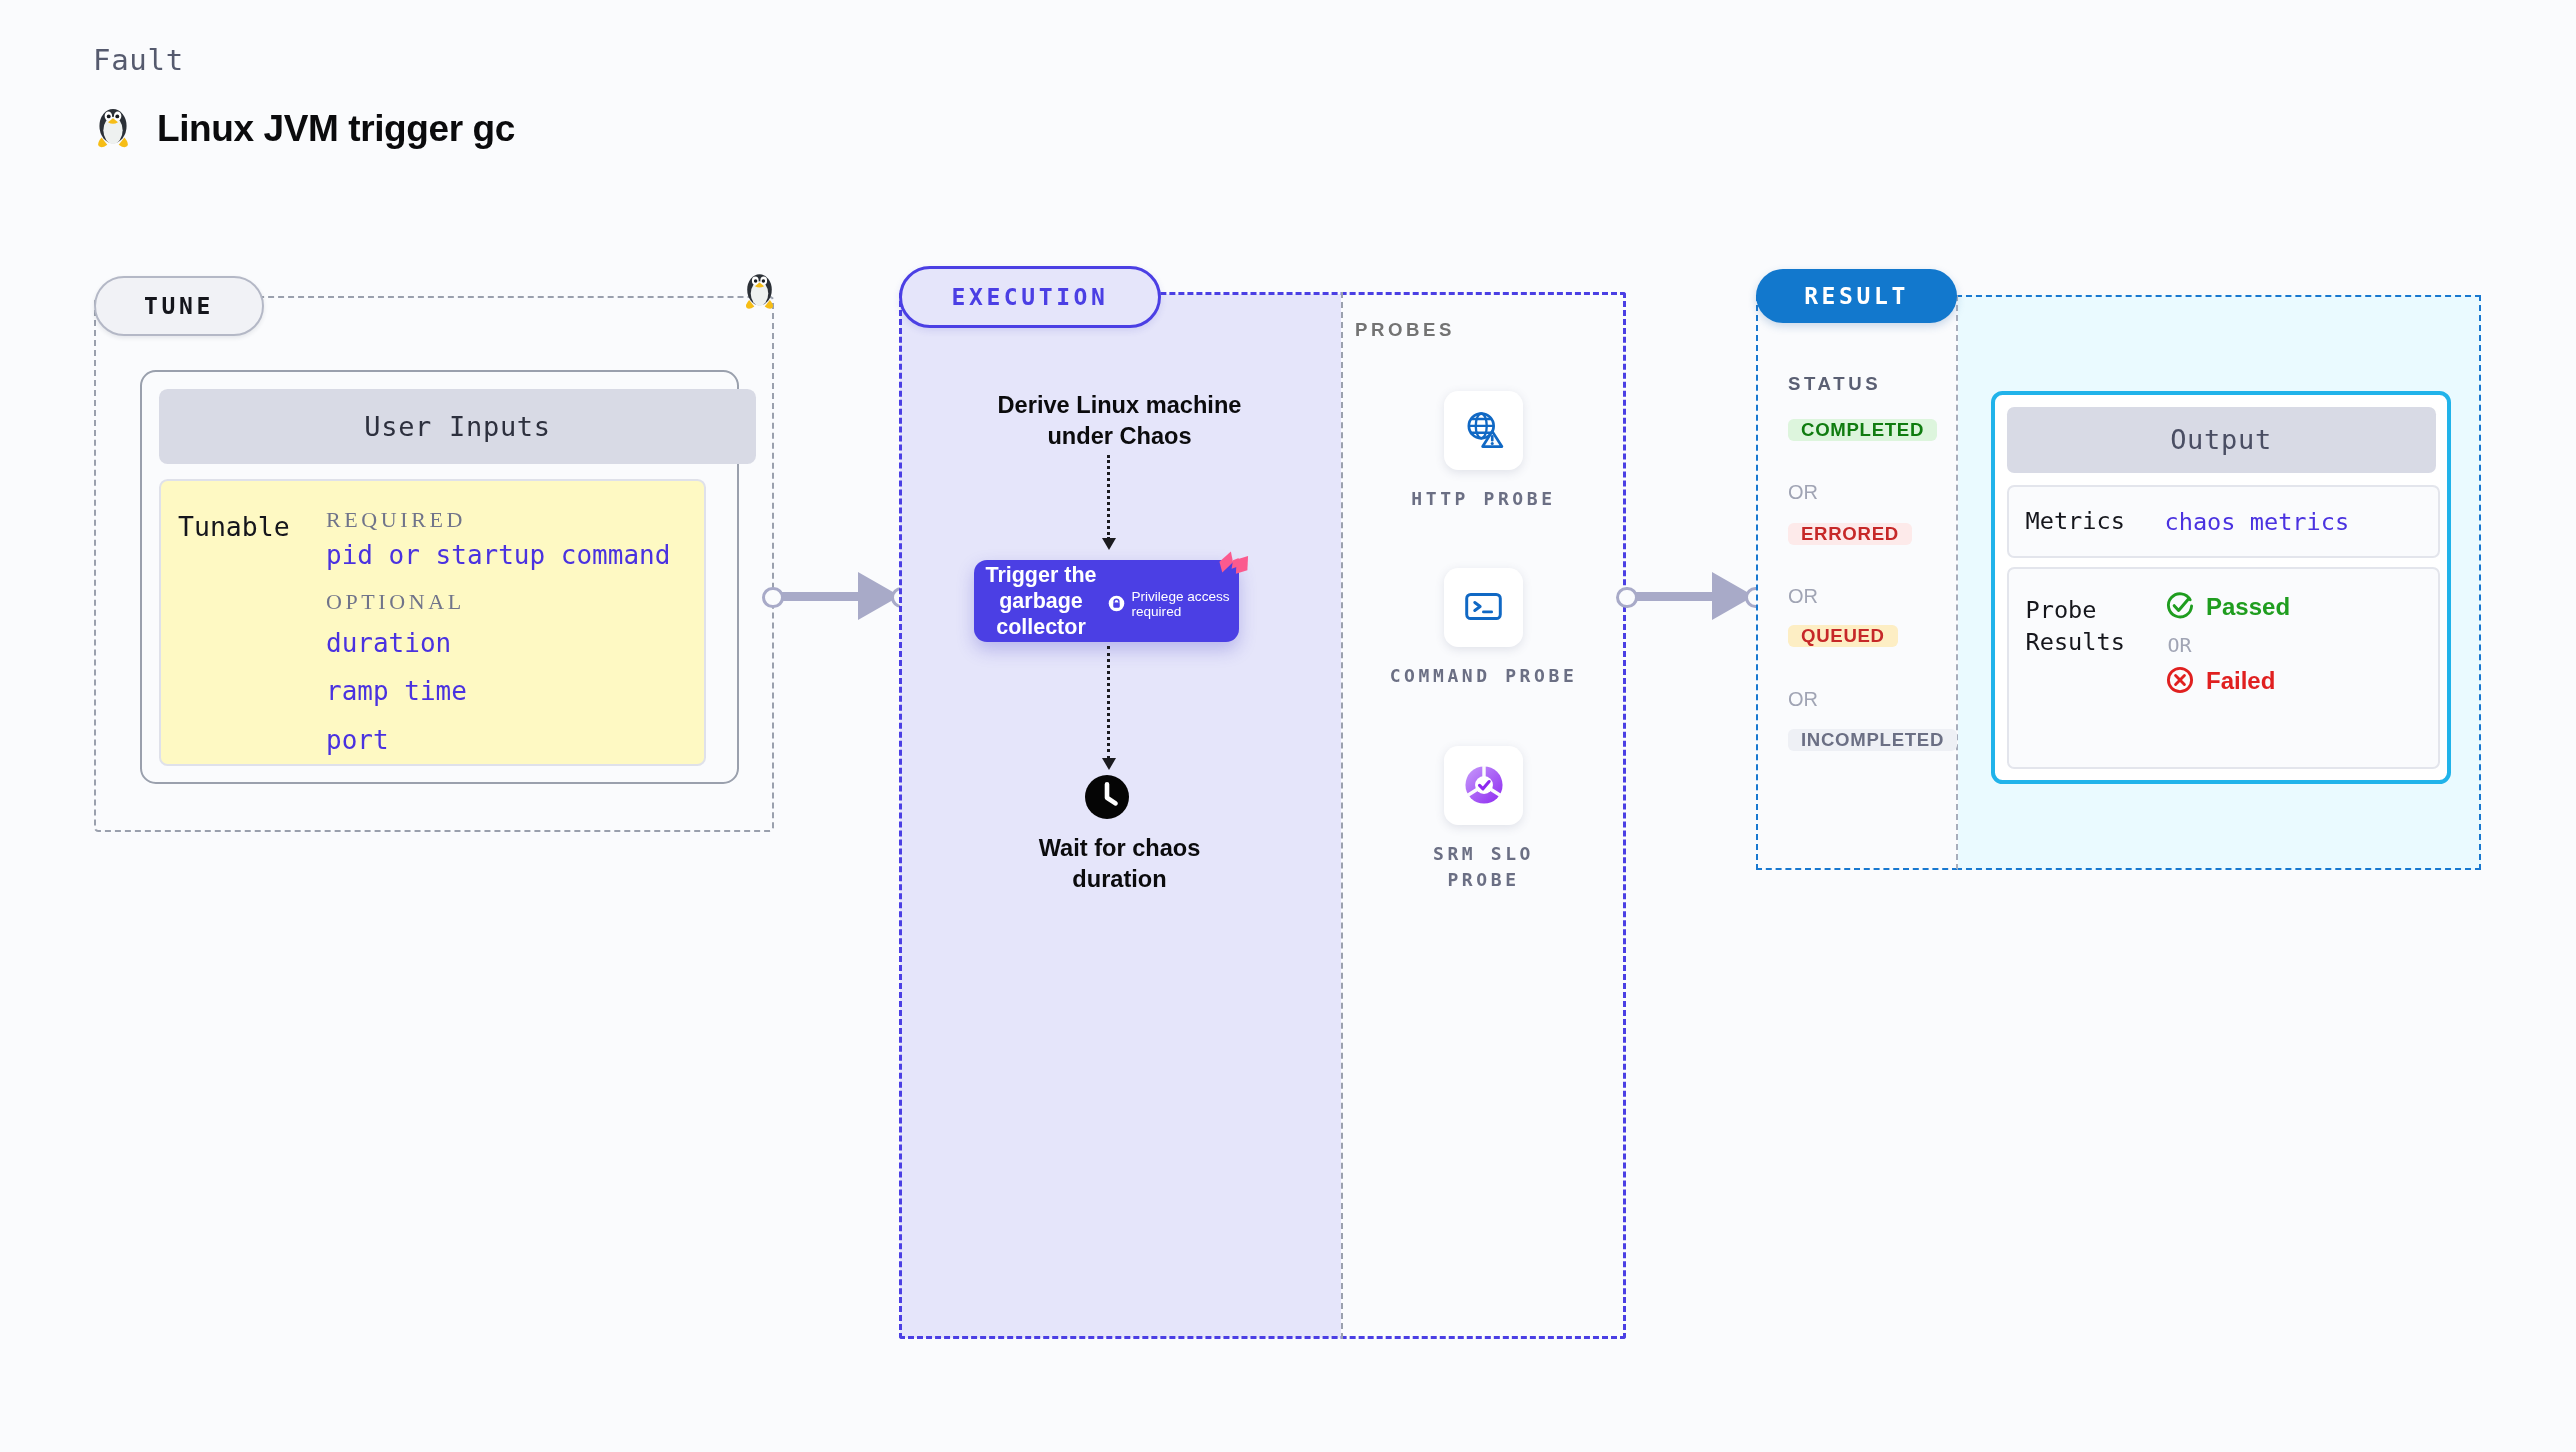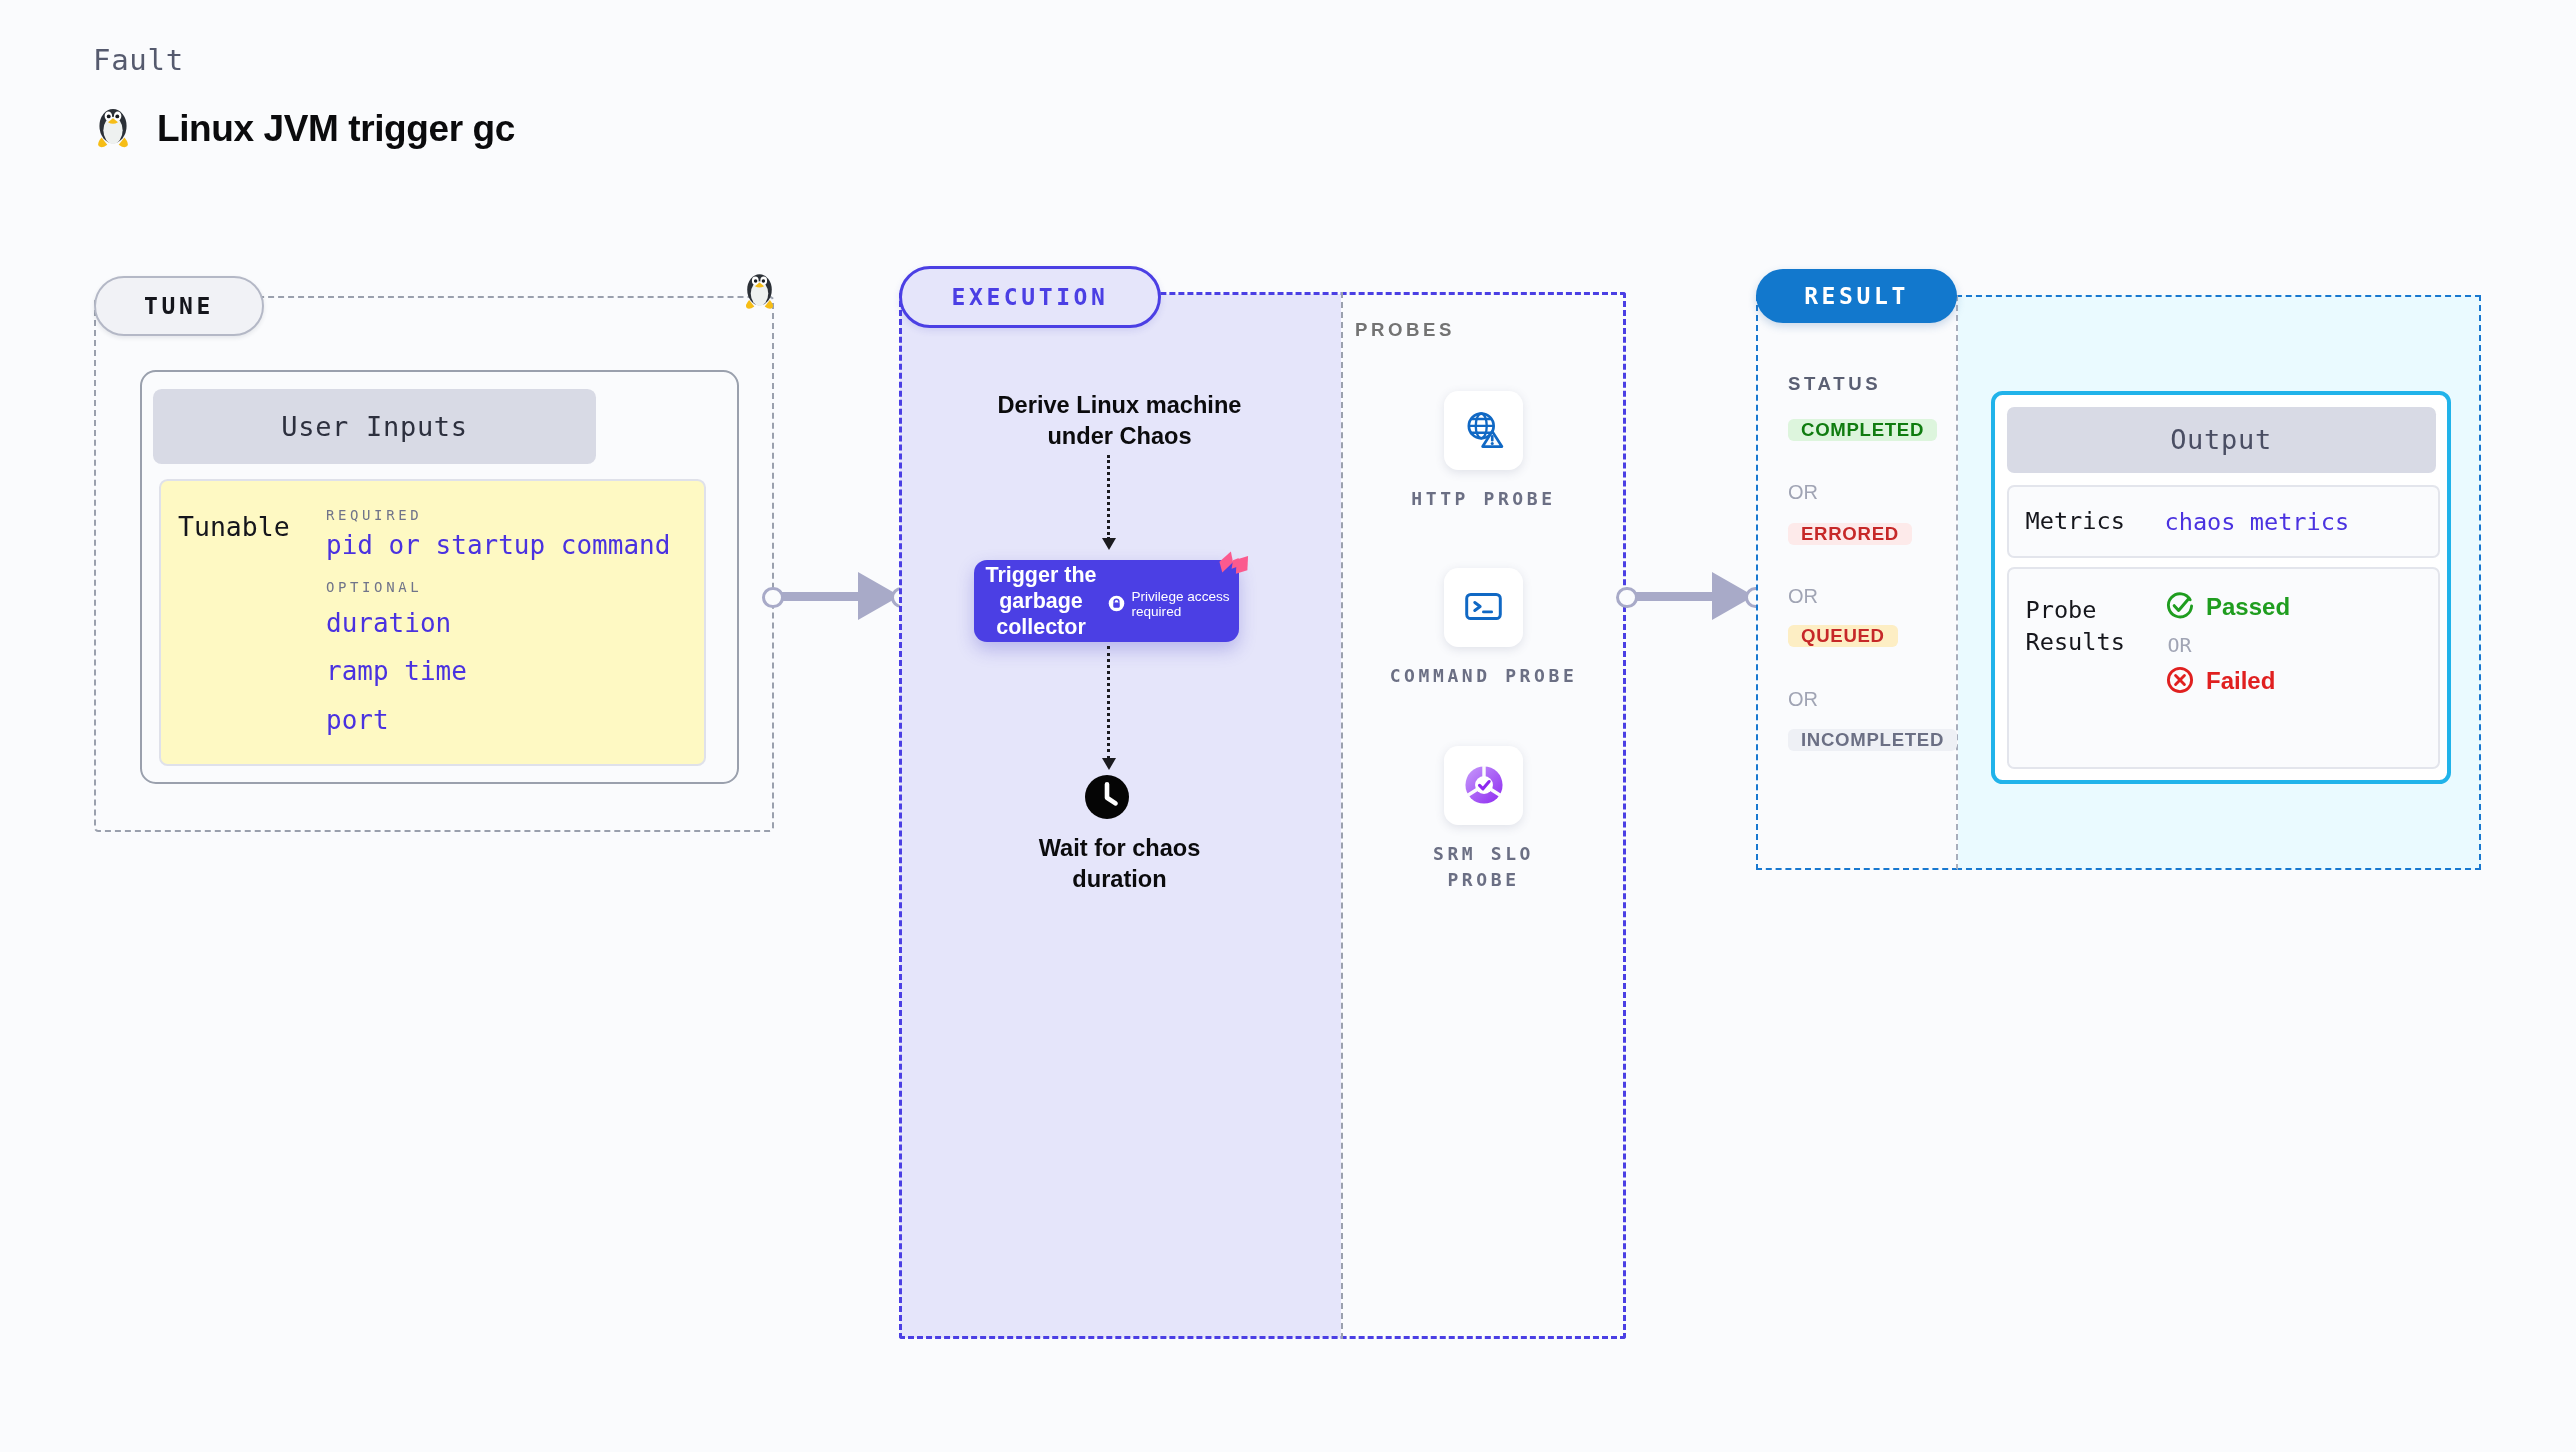--- a/index.html
+++ b/index.html
@@ -37,36 +37,36 @@
   #tune-pill{
     left:94px;top:276px;width:166px;height:56px;
     background:#f1f2f6;border:2.9px solid #b4b8c6;color:#15161c;font-size:23px;
     box-shadow:0 2.1px 4.3px rgba(40,45,70,.10);
   }
   #tune-card{
     position:absolute;left:140px;top:370px;width:595px;height:410px;
     border:2.9px solid #9aa0ad;border-radius:15.8px;background:#fafbfd;
   }
   #user-inputs-header{
-    position:absolute;left:11px;top:17px;width:443px;height:75px;
+    position:absolute;left:17px;top:17px;width:597px;height:75px;
     background:#d8dae5;border-radius:8.6px;
     display:flex;align-items:center;justify-content:center;
     font-size:27px;color:#2d303e;letter-spacing:0.7px;
   }
   #tunable-body{
     position:absolute;left:17px;top:107px;width:543px;height:283px;
     background:#fef9c3;border:2.1px solid #dfe1ea;border-radius:8.6px;
     display:flex;
   }
   #tunable-label{
     width:165px;flex:none;padding:30px 0 0 17px;box-sizing:border-box;
     font-size:26.5px;color:#15161c;
   }
   #tunable-fields{flex:1;padding-top:26px;}
-  .field-group-label{font-size:14px;color:#70748a;letter-spacing:3.6px;margin-bottom:4.3px;}
+  .field-group-label{font-size:22px;color:#70748a;letter-spacing:3.6px;margin-bottom:4.3px;font-family:Liberation Serif, serif;}
   .field-item{font-size:26px;color:#4a32e0;margin:13px 0 18.6px 0;}
   .field-item.first{margin-top:7.2px;}
 
   
   #exec-outer{
     position:absolute;left:899px;top:292px;width:727px;height:1047px;
     border:3.6px dashed #4b3fe4;border-radius:2.9px;box-sizing:border-box;
   }
   #exec-fill{
     position:absolute;left:900px;top:294px;width:441px;height:1044px;

